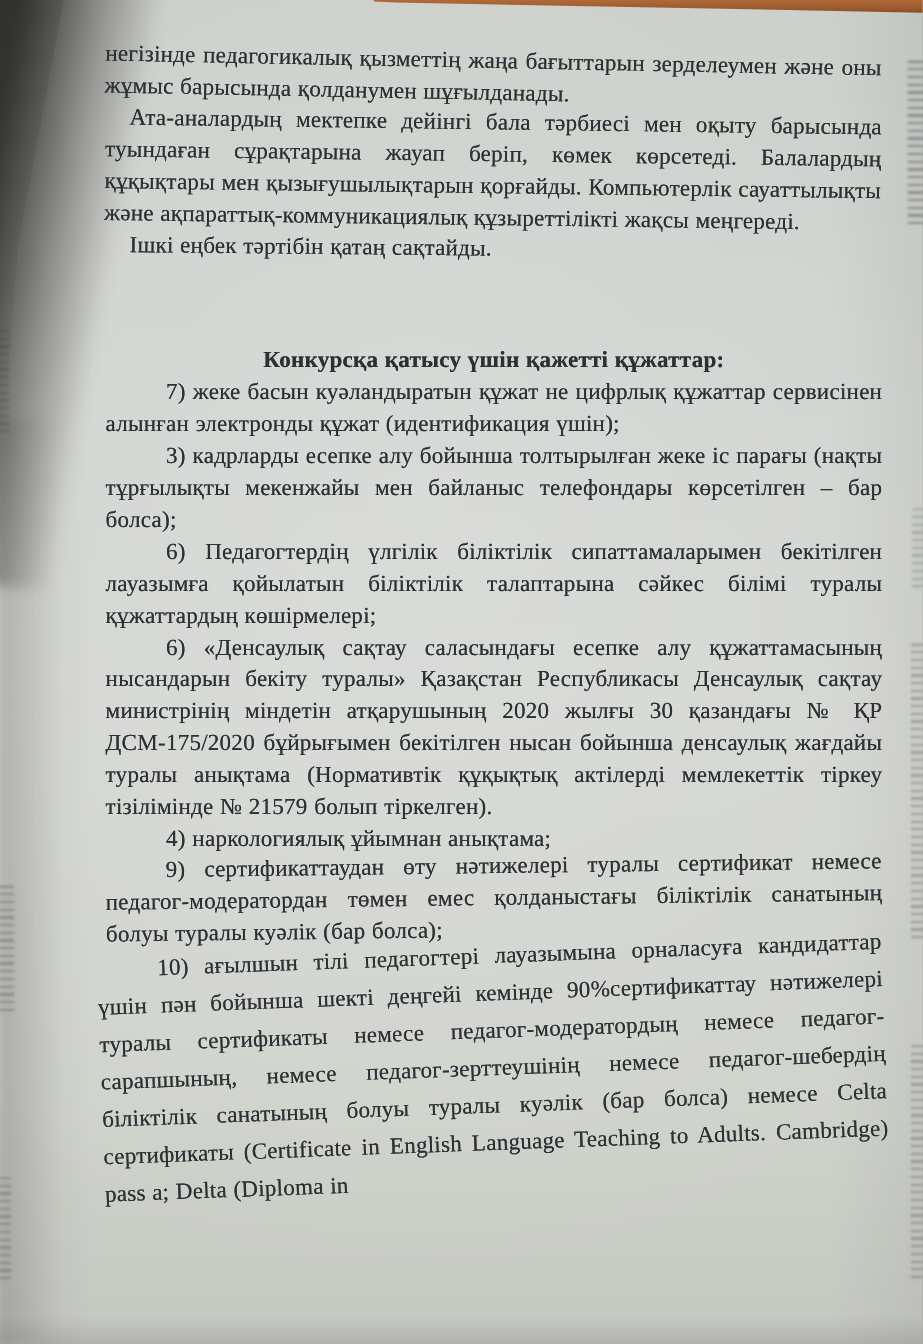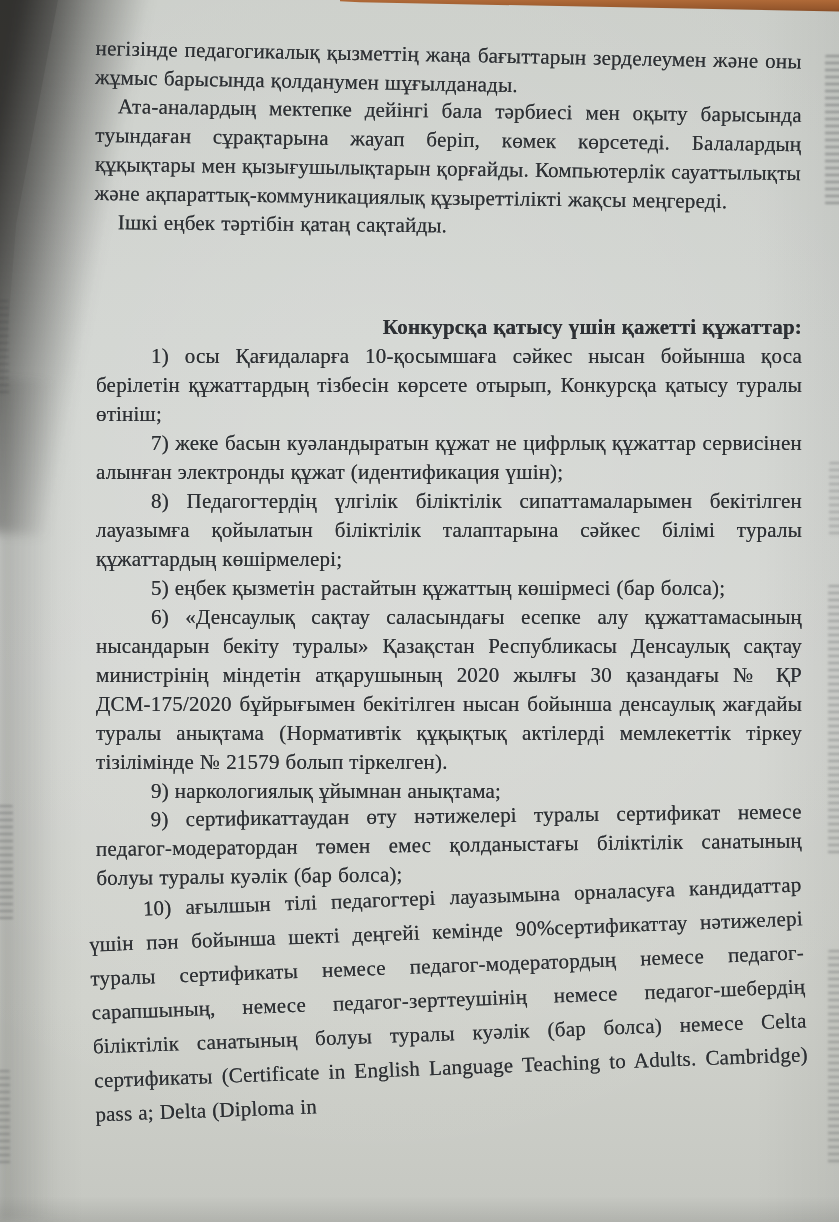--- a/index.html
+++ b/index.html
@@ -51,21 +51,21 @@
   .content {
     position:absolute; left:96px; top:34px; width:706px;
     font-size:21px; line-height:29px; color:#2d3034;
     text-align:justify; letter-spacing:0.2px; word-spacing:0.5px;
     text-shadow:0 0 0.6px rgba(45,48,52,0.85);
   }
   .content p { margin:0; }
   .p1 { transform:rotate(1.1deg); transform-origin:0 0; }
   .p2 { text-indent:22px; transform:rotate(0.75deg); transform-origin:0 0; }
   .p3 { text-indent:22px; transform:rotate(0.55deg); transform-origin:0 0; }
-  .heading { margin-top:76px !important; font-weight:bold; text-align:right; }
+  .heading { margin-top:76px !important; font-weight:bold; text-align:center; }
   .item { text-indent:55px; }
   .item-9  { transform:rotate(-0.7deg); transform-origin:0 50%; }
   .item-10 { line-height:34px; width:714px; transform:rotate(-2.1deg); transform-origin:12px 100%; }
 </style>
 </head>
 <body>
 
 <div class="photo">
   <div class="wood-strip"></div>
   <div class="under-page"></div>
@@ -79,22 +79,21 @@
   <div class="smudge sm-r4"></div>
   <div class="smudge sm-l1"></div>
   <div class="smudge sm-l2"></div>
   <div class="smudge sm-l3"></div>
 
   <div class="content">
     <p class="p1">негізінде педагогикалық қызметтің жаңа бағыттарын зерделеумен және оны жұмыс барысында қолданумен шұғылданады.</p>
     <p class="p2">Ата-аналардың мектепке дейінгі бала тәрбиесі мен оқыту барысында туындаған сұрақтарына жауап беріп, көмек көрсетеді. Балалардың құқықтары мен қызығушылықтарын қорғайды. Компьютерлік сауаттылықты және ақпараттық-коммуникациялық құзыреттілікті жақсы меңгереді.</p>
     <p class="p3">Ішкі еңбек тәртібін қатаң сақтайды.</p>
     <p class="heading">Конкурсқа қатысу үшін қажетті құжаттар:</p>
-    <p class="item">1) осы Қағидаларға 10-қосымшаға сәйкес нысан бойынша қоса берілетін құжаттардың тізбесін көрсете отырып, Конкурсқа қатысу туралы өтініш;</p>
     <p class="item">7) жеке басын куәландыратын құжат не цифрлық құжаттар сервисінен алынған электронды құжат (идентификация үшін);</p>
-    <p class="item">8) Педагогтердің үлгілік біліктілік сипаттамаларымен бекітілген лауазымға қойылатын біліктілік талаптарына сәйкес білімі туралы құжаттардың көшірмелері;</p>
-    <p class="item">5) еңбек қызметін растайтын құжаттың көшірмесі (бар болса);</p>
+    <p class="item">3) кадрларды есепке алу бойынша толтырылған жеке іс парағы (нақты тұрғылықты мекенжайы мен байланыс телефондары көрсетілген – бар болса);</p>
+    <p class="item">6) Педагогтердің үлгілік біліктілік сипаттамаларымен бекітілген лауазымға қойылатын біліктілік талаптарына сәйкес білімі туралы құжаттардың көшірмелері;</p>
     <p class="item">6) «Денсаулық сақтау саласындағы есепке алу құжаттамасының нысандарын бекіту туралы» Қазақстан Республикасы Денсаулық сақтау министрінің міндетін атқарушының 2020 жылғы 30 қазандағы № ҚР ДСМ-175/2020 бұйрығымен бекітілген нысан бойынша денсаулық жағдайы туралы анықтама (Нормативтік құқықтық актілерді мемлекеттік тіркеу тізілімінде № 21579 болып тіркелген).</p>
-    <p class="item">9) наркологиялық ұйымнан анықтама;</p>
+    <p class="item">4) наркологиялық ұйымнан анықтама;</p>
     <p class="item item-9">9) сертификаттаудан өту нәтижелері туралы сертификат немесе педагог-модератордан төмен емес қолданыстағы біліктілік санатының болуы туралы куәлік (бар болса);</p>
     <p class="item item-10">10) ағылшын тілі педагогтері лауазымына орналасуға кандидаттар үшін пән бойынша шекті деңгейі кемінде 90%сертификаттау нәтижелері туралы сертификаты немесе педагог-модератордың немесе педагог-сарапшының, немесе педагог-зерттеушінің немесе педагог-шебердің біліктілік санатының болуы туралы куәлік (бар болса) немесе Celta сертификаты (Certificate in English Language Teaching to Adults. Cambridge) pass a; Delta (Diploma in</p>
   </div>
 </div>
 
 </body></html>

